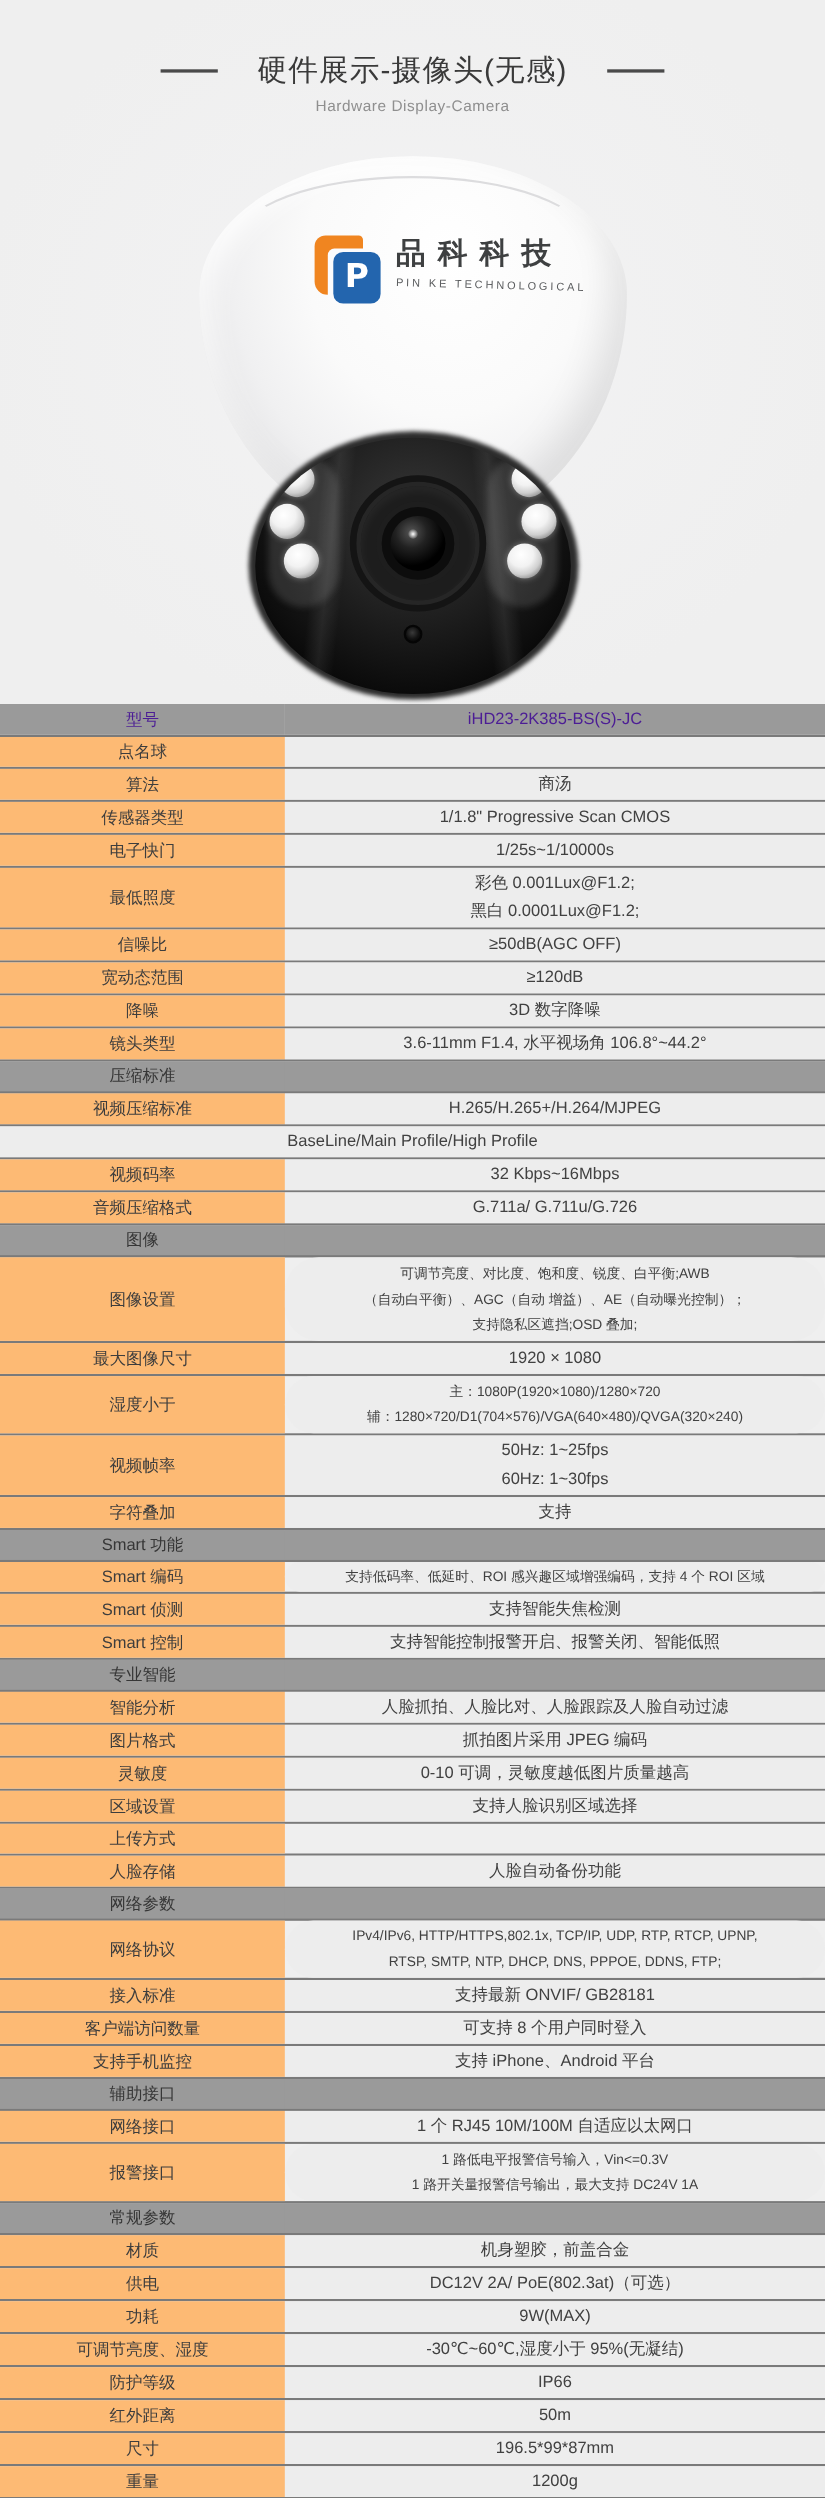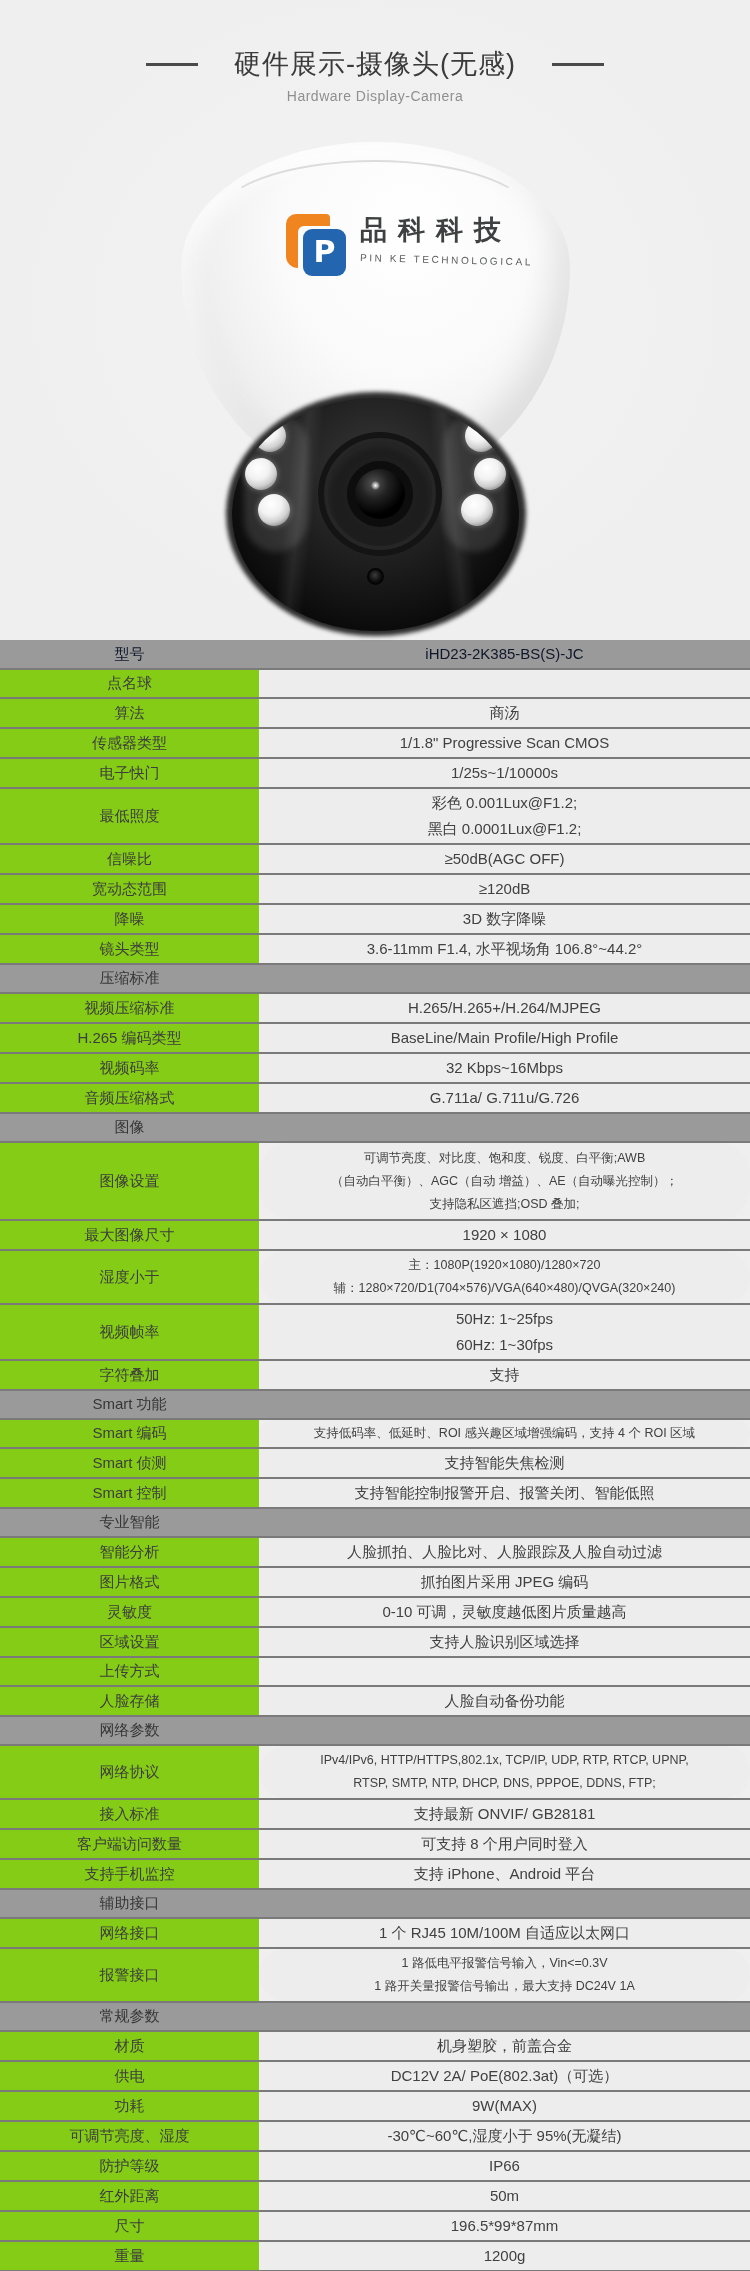--- a/index.html
+++ b/index.html
@@ -84,33 +84,33 @@
   .mark-blue { position:absolute; left:17px; top:17px; width:43px; height:47px; background:#2365ae; border-radius:9px;
     display:flex; align-items:center; justify-content:center; }
   .mark-blue span { color:#fff; font-size:30px; font-weight:700; font-family:"DejaVu Sans",sans-serif; transform:translateY(-1px); }
   .brand-cn { font-size:27px; font-weight:700; color:#3e4041; letter-spacing:11px; white-space:nowrap; }
   .brand-en { font-size:10px; color:#5b5d5f; letter-spacing:2.6px; margin-top:4px; white-space:nowrap; transform:rotate(1.5deg); transform-origin:left center; }
 
   
   .spec-table { width:750px; }
   .spec-row { display:flex; width:100%; border-bottom:2px solid #7a7a7a; min-height:29px; }
   .spec-row .lbl {
-    width:259px; background:#84cc16; display:flex; align-items:center; justify-content:center;
+    width:259px; background:#fdba74; display:flex; align-items:center; justify-content:center;
     font-size:15px; color:#3d3d3d; text-align:center; padding:1px 10px;
   }
   .spec-row .val {
     flex:1; background:#ededed; display:flex; flex-direction:column; align-items:center; justify-content:center;
     font-size:15px; color:#414141; text-align:center; padding:1px 10px;
   }
   .spec-row .val .ln { line-height:26px; }
   .spec-row.h2 { min-height:54px; }
   .spec-row.h3 { min-height:78px; }
   .spec-row.small .val { font-size:12.5px;border-radius:31px; }
   .spec-row.small .val .ln { line-height:23px; }
-  .spec-row.type-header .lbl, .spec-row.type-header .val { background:#9a9a9a; color:#0f172a; }
+  .spec-row.type-header .lbl, .spec-row.type-header .val { background:#9a9a9a; color:#4c1d95; }
   .spec-row.type-section { min-height:29px; background:#9a9a9a; }
   .spec-row.type-section .lbl { background:#9a9a9a; color:#363636; }
   .spec-row.type-section .val { background:#9a9a9a; }
 </style>
 </head>
 <body>
 
 <div id="page">
 
   <div class="hero">
@@ -229,21 +229,20 @@
         <div class="lbl">压缩标准</div>
         <div class="val"></div>
       </div>
       <div class="spec-row type-row">
         <div class="lbl">视频压缩标准</div>
         <div class="val">
           <div class="ln">H.265/H.265+/H.264/MJPEG</div>
         </div>
       </div>
       <div class="spec-row type-row">
-        <div class="lbl">H.265 编码类型</div>
         <div class="val">
           <div class="ln">BaseLine/Main Profile/High Profile</div>
         </div>
       </div>
       <div class="spec-row type-row">
         <div class="lbl">视频码率</div>
         <div class="val">
           <div class="ln">32 Kbps~16Mbps</div>
         </div>
       </div>

